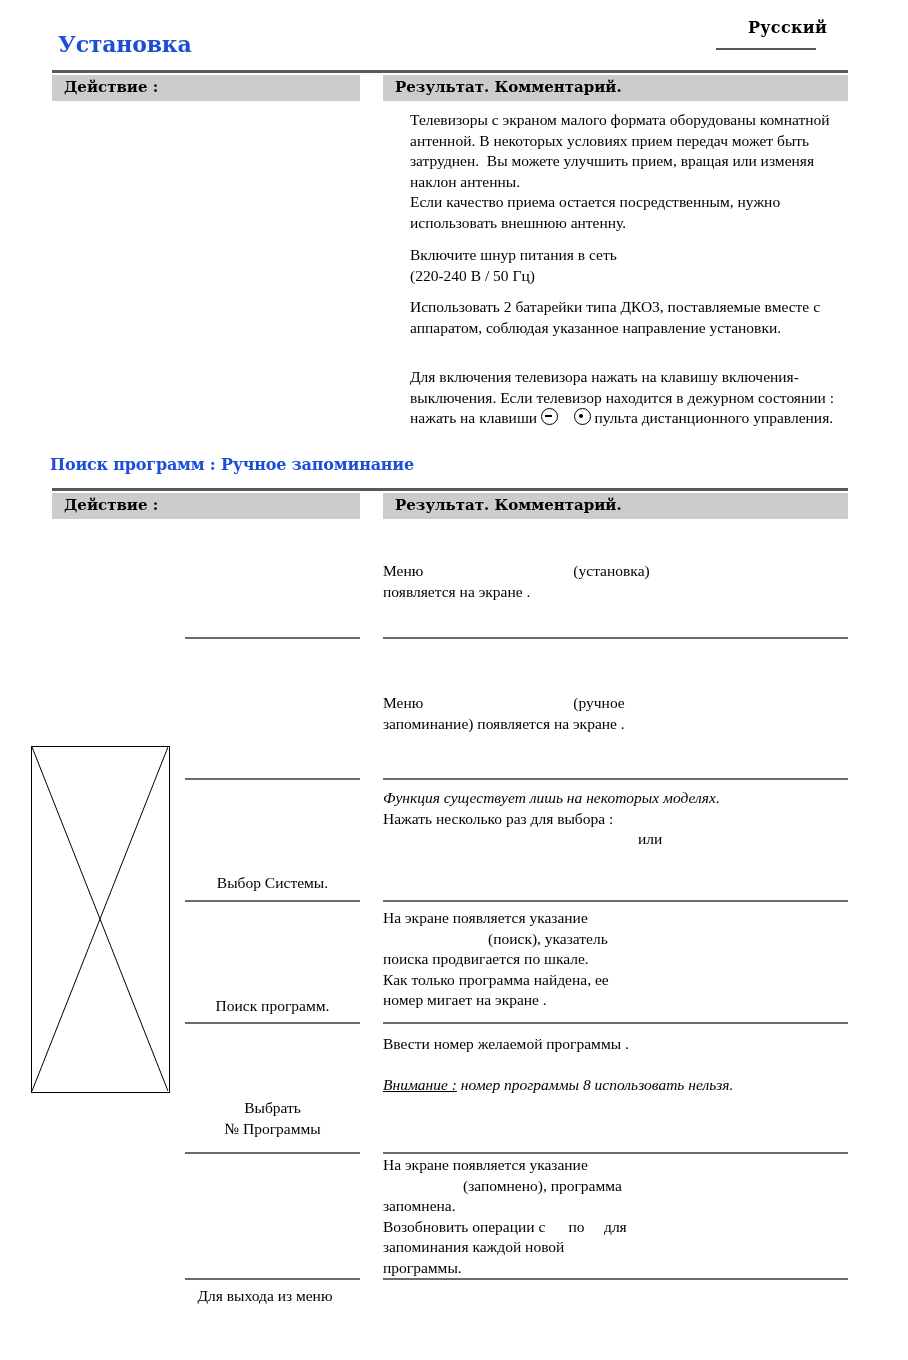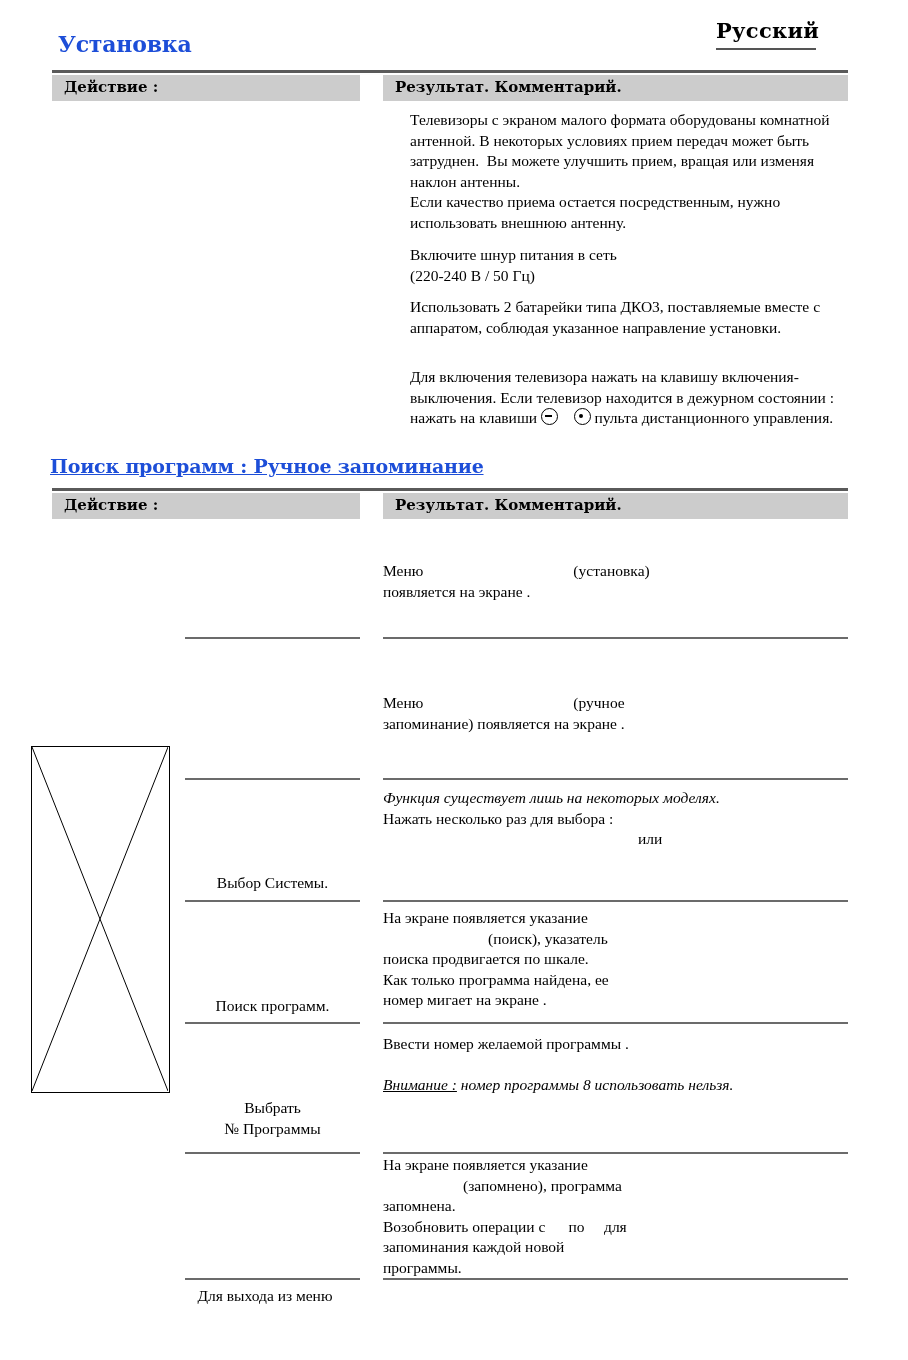--- a/index.html
+++ b/index.html
@@ -15,43 +15,43 @@
     color: #000000;
     overflow: hidden;
   }
   .page { position: relative; width: 908px; height: 1360px; }
 
   
   .abs { position: absolute; }
 
   
   .lang {
-    left: 716px; top: 18px;
+    left: 748px; top: 18px;
     font-family: "DejaVu Serif", "Liberation Serif", serif;
     font-weight: bold;
-    font-size: 21px;
+    font-size: 16px;
     letter-spacing: 0.3px;
     color: #000;
   }
   .lang-rule {
     left: 716px; top: 48px;
     width: 100px; height: 2px;
     background: #555;
   }
 
   
   .sec-title {
     font-family: "DejaVu Serif", "Liberation Serif", serif;
     font-weight: bold;
     color: #1d4ed8;
     white-space: nowrap;
     letter-spacing: -0.2px;
   }
   .sec-title-1 { left: 58px; top: 31px; font-size: 22px; }
-  .sec-title-2 { left: 50px; top: 455px; font-size: 19px; text-decoration: underline; }
+  .sec-title-2 { left: 50px; top: 455px; font-size: 16px; }
 
   
   .title-rule {
     height: 3px;
     background: #5a5a5a;
   }
   .title-rule-1 { left: 52px; top: 70px; width: 796px; }
   .title-rule-2 { left: 52px; top: 488px; width: 796px; }
 
   

